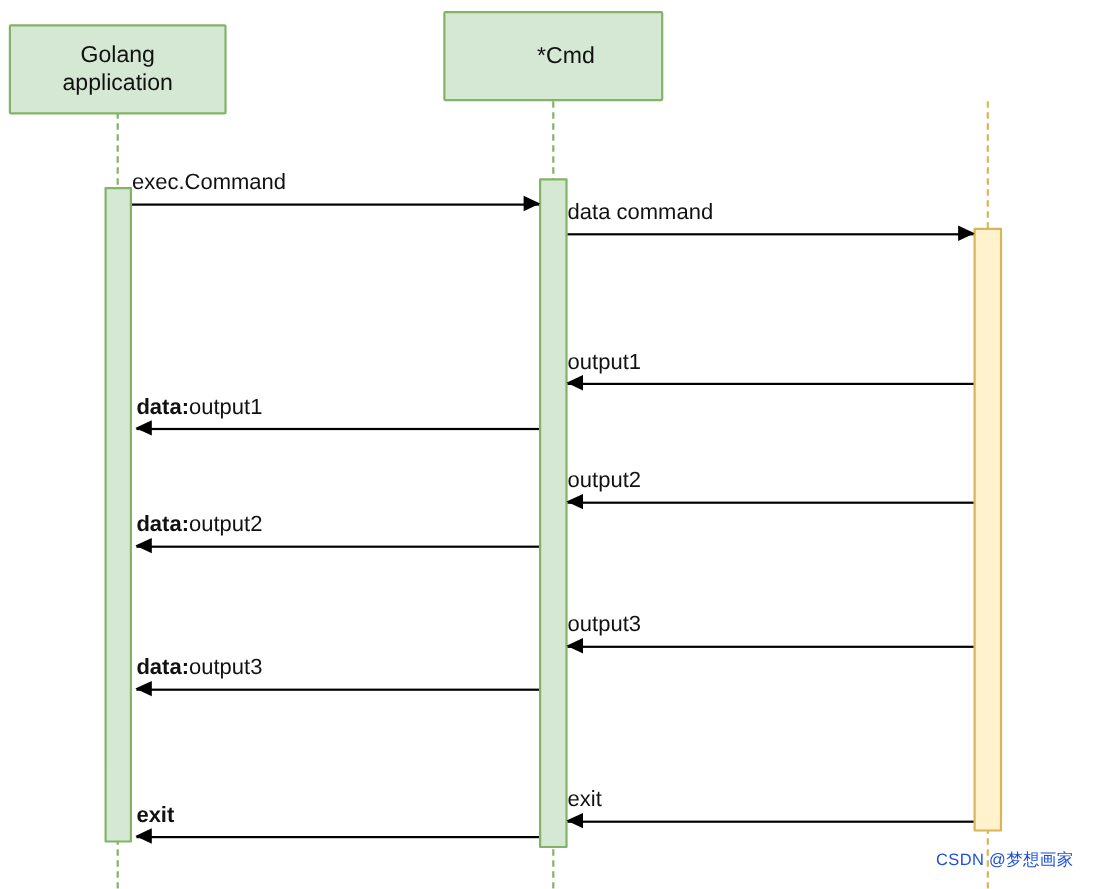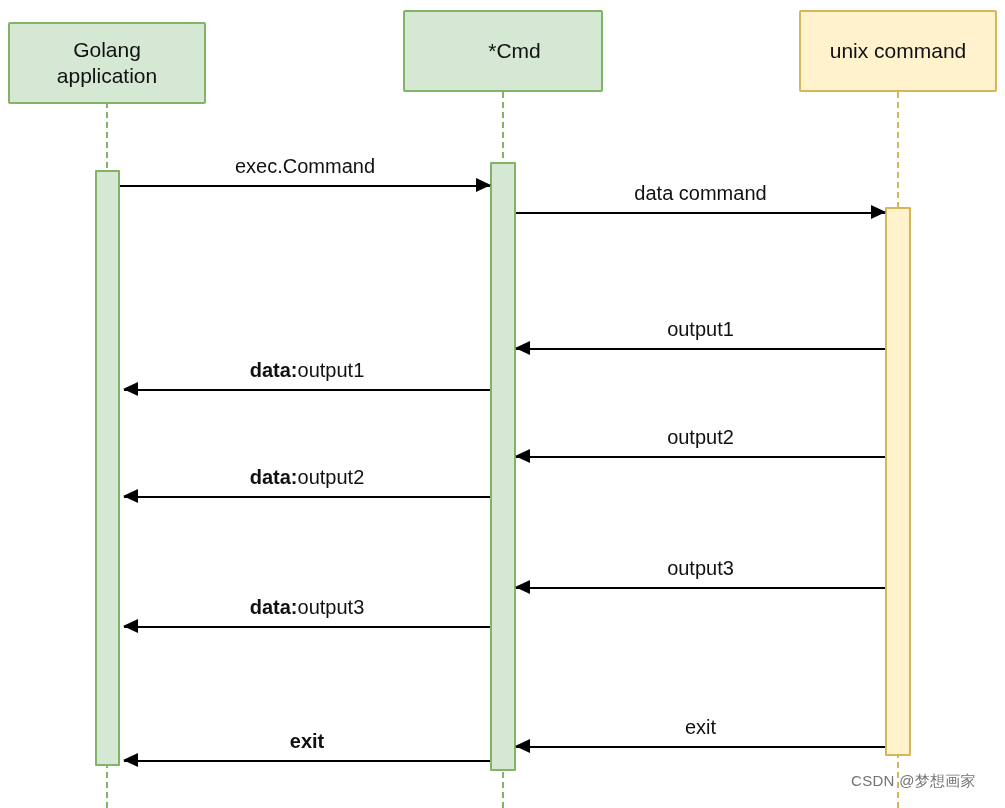--- a/index.html
+++ b/index.html
@@ -96,32 +96,32 @@
   }
   .message.to-left .head {
     left: -1px;
     border-right: 15px solid #000000;
   }
   .message .label {
     position: absolute;
     left: 0;
     right: 0;
     bottom: 7px;
-    text-align: center;
+    text-align: left;
     font-size: 20px;
     color: #111111;
     white-space: nowrap;
   }
   .message .label .strong { font-weight: bold; }
 
   
   #watermark {
     position: absolute;
     font-size: 15px;
-    color: #737373;
+    color: #1d4ed8;
     white-space: nowrap;
     letter-spacing: 0.3px;
   }
 </style>
 </head>
 <body>
 
 <div id="canvas">
 
   <div class="lifeline green" style="left:106px; top:92px; height:716px;"></div>
@@ -132,23 +132,20 @@
     <span>
       <span>Golang</span><br>
       <span>application</span>
     </span>
   </div>
 
   <div class="participant green" style="left:403px; top:10px; width:200px; height:82px;padding-left:23px;">
     <span>*Cmd</span>
   </div>
 
-  <div class="participant amber" style="left:799px; top:10px; width:198px; height:82px;">
-    <span>unix command</span>
-  </div>
 
   <div class="activation green" style="left:95px; top:170px; width:25px; height:596px;"></div>
   <div class="activation green" style="left:490px; top:162px; width:26px; height:609px;"></div>
   <div class="activation amber" style="left:885px; top:207px; width:26px; height:549px;"></div>
 
   <div class="message to-right" style="left:120px; top:185px; width:370px;">
     <div class="line"></div>
     <div class="head"></div>
     <div class="label"><span>exec.Command</span></div>
   </div>

